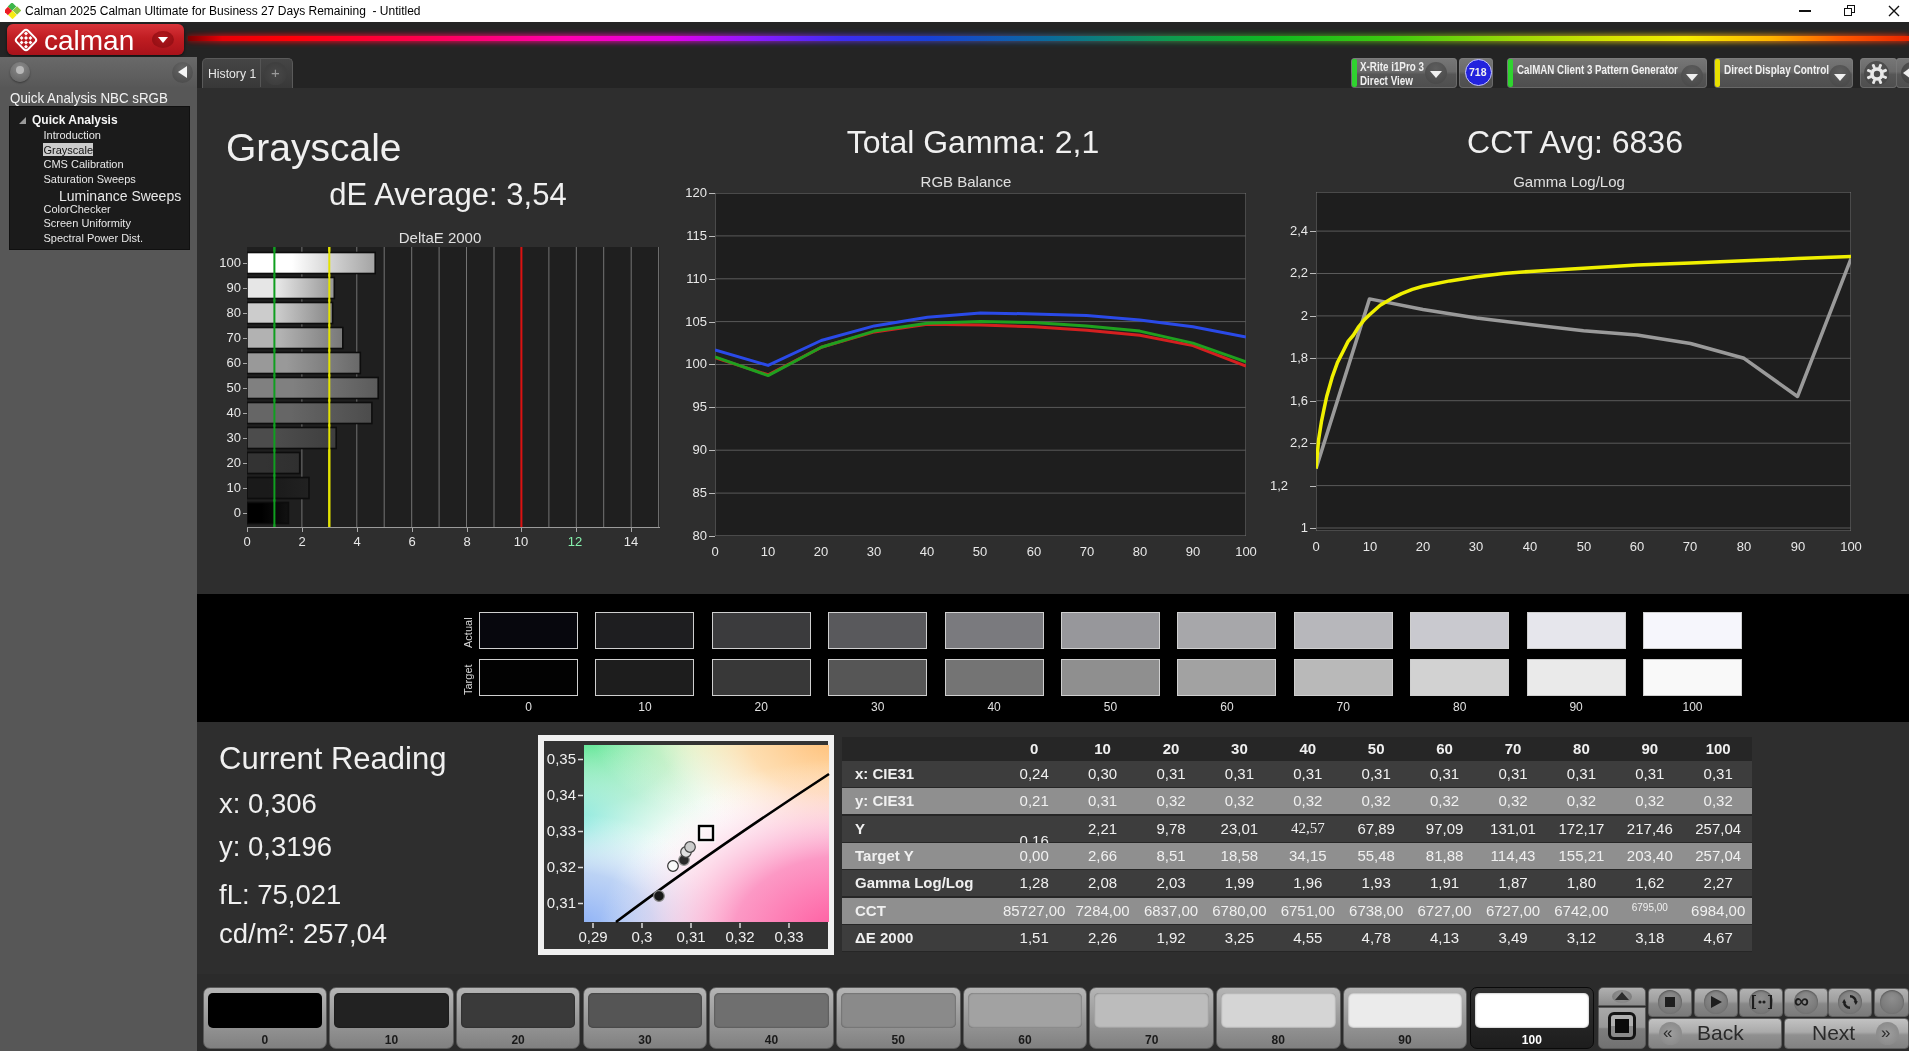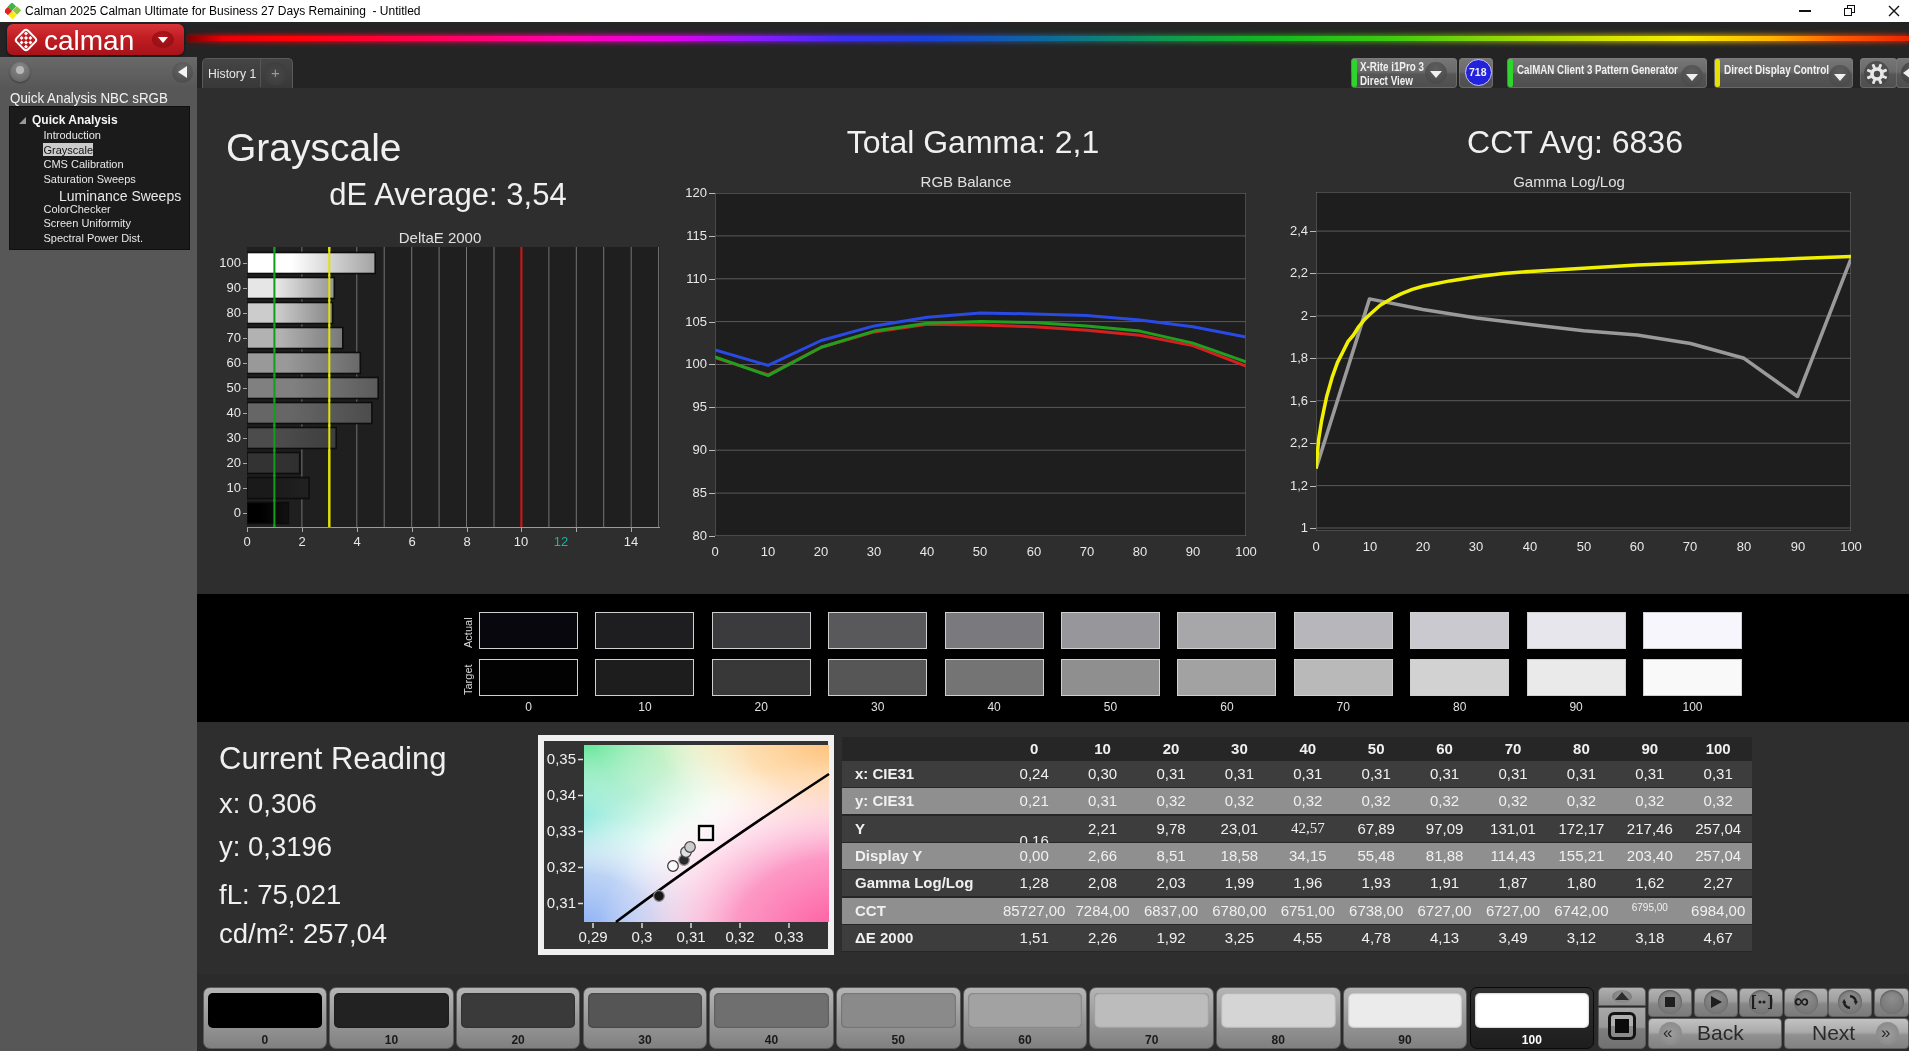--- a/index.html
+++ b/index.html
@@ -261,21 +261,21 @@
 <div class="txt" style="left:209px;top:430px;width:32px;text-align:right;font-size:13px;color:#e8e8e8;">30</div>
 <div class="txt" style="left:209px;top:455px;width:32px;text-align:right;font-size:13px;color:#e8e8e8;">20</div>
 <div class="txt" style="left:209px;top:480px;width:32px;text-align:right;font-size:13px;color:#e8e8e8;">10</div>
 <div class="txt" style="left:209px;top:505px;width:32px;text-align:right;font-size:13px;color:#e8e8e8;">0</div>
 <div class="txt ctr" style="left:247px;top:534px;font-size:13px;color:#e8e8e8;">0</div>
 <div class="txt ctr" style="left:302px;top:534px;font-size:13px;color:#e8e8e8;">2</div>
 <div class="txt ctr" style="left:357px;top:534px;font-size:13px;color:#e8e8e8;">4</div>
 <div class="txt ctr" style="left:412px;top:534px;font-size:13px;color:#e8e8e8;">6</div>
 <div class="txt ctr" style="left:467px;top:534px;font-size:13px;color:#e8e8e8;">8</div>
 <div class="txt ctr" style="left:521px;top:534px;font-size:13px;color:#e8e8e8;">10</div>
-<div class="txt ctr" style="left:561px;top:534px;font-size:13px;color:#14b8a6;">12</div>
+<div class="txt ctr" style="left:575px;top:534px;font-size:13px;color:#86efac;">12</div>
 <div class="txt ctr" style="left:631px;top:534px;font-size:13px;color:#e8e8e8;">14</div>
 <svg class="abs" style="left:715px;top:193px" width="531" height="343" viewBox="0 0 531 343">
     <rect x="0" y="0" width="531" height="343" fill="#1e1e1e" stroke="#777" stroke-width="1"></rect>
     <line x1="0" y1="300.1" x2="531" y2="300.1" stroke="#5a5a5a" stroke-width="1"></line>
     <line x1="0" y1="257.2" x2="531" y2="257.2" stroke="#5a5a5a" stroke-width="1"></line>
     <line x1="0" y1="214.4" x2="531" y2="214.4" stroke="#5a5a5a" stroke-width="1"></line>
     <line x1="0" y1="171.5" x2="531" y2="171.5" stroke="#5a5a5a" stroke-width="1"></line>
     <line x1="0" y1="128.6" x2="531" y2="128.6" stroke="#5a5a5a" stroke-width="1"></line>
     <line x1="0" y1="85.8" x2="531" y2="85.8" stroke="#5a5a5a" stroke-width="1"></line>
     <line x1="0" y1="42.9" x2="531" y2="42.9" stroke="#5a5a5a" stroke-width="1"></line>
@@ -320,21 +320,21 @@
     <line x1="0" y1="208.7" x2="535" y2="208.7" stroke="#5a5a5a" stroke-width="1"></line>
     <line x1="0" y1="166.3" x2="535" y2="166.3" stroke="#5a5a5a" stroke-width="1"></line>
     <line x1="0" y1="123.9" x2="535" y2="123.9" stroke="#5a5a5a" stroke-width="1"></line>
     <line x1="0" y1="81.5" x2="535" y2="81.5" stroke="#5a5a5a" stroke-width="1"></line>
     <line x1="0" y1="39.1" x2="535" y2="39.1" stroke="#5a5a5a" stroke-width="1"></line>
     <polyline points="0.0,276.6 53.5,106.9 107.0,117.5 160.5,126.0 214.0,132.4 267.5,138.7 321.0,143.0 374.5,151.5 428.0,166.3 481.5,204.5 535.0,66.6" fill="none" stroke="#9a9a9a" stroke-width="3.5" stroke-linejoin="round"></polyline>
     <polyline points="0.0,276.6 2.7,246.9 5.4,229.9 8.0,217.2 10.7,204.5 16.1,185.4 21.4,170.6 26.8,160.0 32.1,149.4 37.5,143.0 42.8,134.5 48.1,128.1 53.5,122.8 64.2,113.3 74.9,106.9 85.6,101.6 96.3,97.4 107.0,94.2 133.8,88.9 160.5,84.7 187.2,81.5 214.0,79.4 267.5,76.2 321.0,73.0 374.5,70.9 428.0,68.8 481.5,66.6 535.0,64.5" fill="none" stroke="#f0f000" stroke-width="3.5" stroke-linejoin="round"></polyline>
   </svg>
 <div class="txt" style="left:1270px;top:520px;width:38px;text-align:right;font-size:13px;color:#e8e8e8;">1</div>
 <div class="abs" style="left:1310px;top:528px;width:6px;height:1px;background:#bbb;"></div>
-<div class="txt" style="left:1270px;top:478px;width:38px;text-align:right;font-size:13px;color:#e8e8e8;">1,2</div>
+<div class="txt" style="left:1270px;top:478px;width:38px;text-align:left;font-size:13px;color:#e8e8e8;">1,2</div>
 <div class="abs" style="left:1310px;top:486px;width:6px;height:1px;background:#bbb;"></div>
 <div class="txt" style="left:1270px;top:435px;width:38px;text-align:right;font-size:13px;color:#e8e8e8;">2,2</div>
 <div class="abs" style="left:1310px;top:443px;width:6px;height:1px;background:#bbb;"></div>
 <div class="txt" style="left:1270px;top:393px;width:38px;text-align:right;font-size:13px;color:#e8e8e8;">1,6</div>
 <div class="abs" style="left:1310px;top:401px;width:6px;height:1px;background:#bbb;"></div>
 <div class="txt" style="left:1270px;top:350px;width:38px;text-align:right;font-size:13px;color:#e8e8e8;">1,8</div>
 <div class="abs" style="left:1310px;top:358px;width:6px;height:1px;background:#bbb;"></div>
 <div class="txt" style="left:1270px;top:308px;width:38px;text-align:right;font-size:13px;color:#e8e8e8;">2</div>
 <div class="abs" style="left:1310px;top:316px;width:6px;height:1px;background:#bbb;"></div>
 <div class="txt" style="left:1270px;top:265px;width:38px;text-align:right;font-size:13px;color:#e8e8e8;">2,2</div>
@@ -511,21 +511,21 @@
 <div class="txt ctr" style="left:1171.0px;top:819.6px;font-size:15px;">9,78</div>
 <div class="txt ctr" style="left:1239.4px;top:819.6px;font-size:15px;">23,01</div>
 <div class="txt ctr" style="left:1307.8px;top:819.6px;font-size:15px;font-family:Liberation Serif, serif;">42,57</div>
 <div class="txt ctr" style="left:1376.2px;top:819.6px;font-size:15px;">67,89</div>
 <div class="txt ctr" style="left:1444.6px;top:819.6px;font-size:15px;">97,09</div>
 <div class="txt ctr" style="left:1513.0px;top:819.6px;font-size:15px;">131,01</div>
 <div class="txt ctr" style="left:1581.4px;top:819.6px;font-size:15px;">172,17</div>
 <div class="txt ctr" style="left:1649.8px;top:819.6px;font-size:15px;">217,46</div>
 <div class="txt ctr" style="left:1718.2px;top:819.6px;font-size:15px;">257,04</div>
 <div class="abs" style="left:842px;top:842.9px;width:910px;height:26.1px;background:#8f8f8f;"></div>
-<div class="txt" style="left:855px;top:846.9px;font-size:15px;font-weight:bold;">Display Y</div>
+<div class="txt" style="left:855px;top:846.9px;font-size:15px;font-weight:bold;">Target Y</div>
 <div class="txt ctr" style="left:1034.2px;top:846.9px;font-size:15px;">0,00</div>
 <div class="txt ctr" style="left:1102.6px;top:846.9px;font-size:15px;">2,66</div>
 <div class="txt ctr" style="left:1171.0px;top:846.9px;font-size:15px;">8,51</div>
 <div class="txt ctr" style="left:1239.4px;top:846.9px;font-size:15px;">18,58</div>
 <div class="txt ctr" style="left:1307.8px;top:846.9px;font-size:15px;">34,15</div>
 <div class="txt ctr" style="left:1376.2px;top:846.9px;font-size:15px;">55,48</div>
 <div class="txt ctr" style="left:1444.6px;top:846.9px;font-size:15px;">81,88</div>
 <div class="txt ctr" style="left:1513.0px;top:846.9px;font-size:15px;">114,43</div>
 <div class="txt ctr" style="left:1581.4px;top:846.9px;font-size:15px;">155,21</div>
 <div class="txt ctr" style="left:1649.8px;top:846.9px;font-size:15px;">203,40</div>

